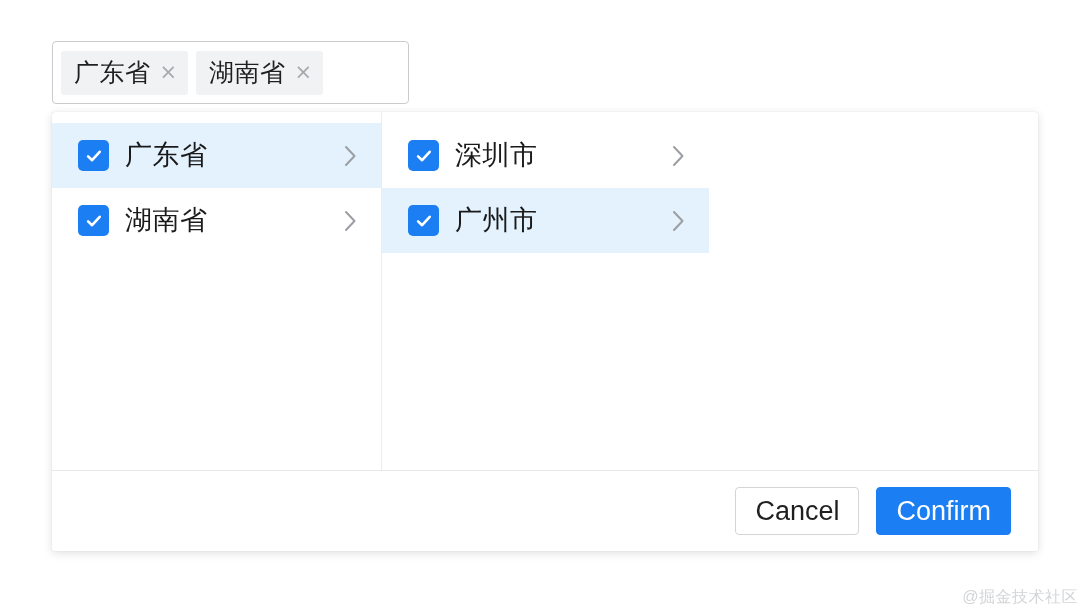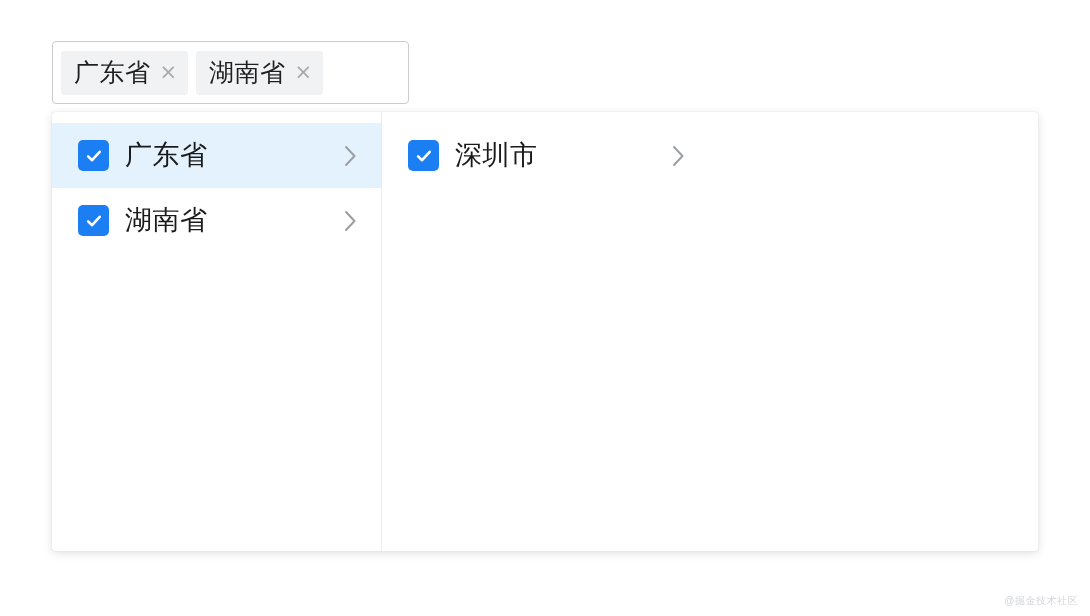--- a/index.html
+++ b/index.html
@@ -164,21 +164,21 @@
     background: #1c7ef3;
     border: 1px solid #1c7ef3;
     color: #ffffff;
   }
 
   
   #watermark {
     position: absolute;
     right: 12px;
     bottom: 8px;
-    font-size: 10px;
+    font-size: 16px;
     color: #d3d5d8;
     letter-spacing: 0.5px;
     white-space: nowrap;
   }
 </style>
 </head>
 <body>
 
 <div id="tag-input-box">
     <div class="tag-chip">
@@ -228,17 +228,34 @@
               <path d="M3.6 9.9 L7.6 13.7 L15.2 5.3" fill="none" stroke="#ffffff" stroke-width="2.6" stroke-linecap="round" stroke-linejoin="round"></path>
             </svg>
           </span>
           <span class="option-label">深圳市</span>
           <span class="option-arrow">
             <svg width="17" height="26" viewBox="0 0 17 26" aria-hidden="true">
               <path d="M4 4 L12.5 13 L4 22" fill="none" stroke="currentColor" stroke-width="2" stroke-linecap="round" stroke-linejoin="round"></path>
             </svg>
           </span>
         </div>
+        <div class="cascader-option active">
+          <span class="option-checkbox">
+            <svg width="19" height="19" viewBox="0 0 19 19" aria-hidden="true">
+              <path d="M3.6 9.9 L7.6 13.7 L15.2 5.3" fill="none" stroke="#ffffff" stroke-width="2.6" stroke-linecap="round" stroke-linejoin="round"></path>
+            </svg>
+          </span>
+          <span class="option-label">广州市</span>
+          <span class="option-arrow">
+            <svg width="17" height="26" viewBox="0 0 17 26" aria-hidden="true">
+              <path d="M4 4 L12.5 13 L4 22" fill="none" stroke="currentColor" stroke-width="2" stroke-linecap="round" stroke-linejoin="round"></path>
+            </svg>
+          </span>
+        </div>
       </div>
   </div>
+  <div id="cascader-footer">
+    <div class="footer-btn" id="cancel-button">Cancel</div>
+    <div class="footer-btn" id="confirm-button">Confirm</div>
+  </div>
 </div>
 
 <div id="watermark">@掘金技术社区</div>
 
 </body></html>

